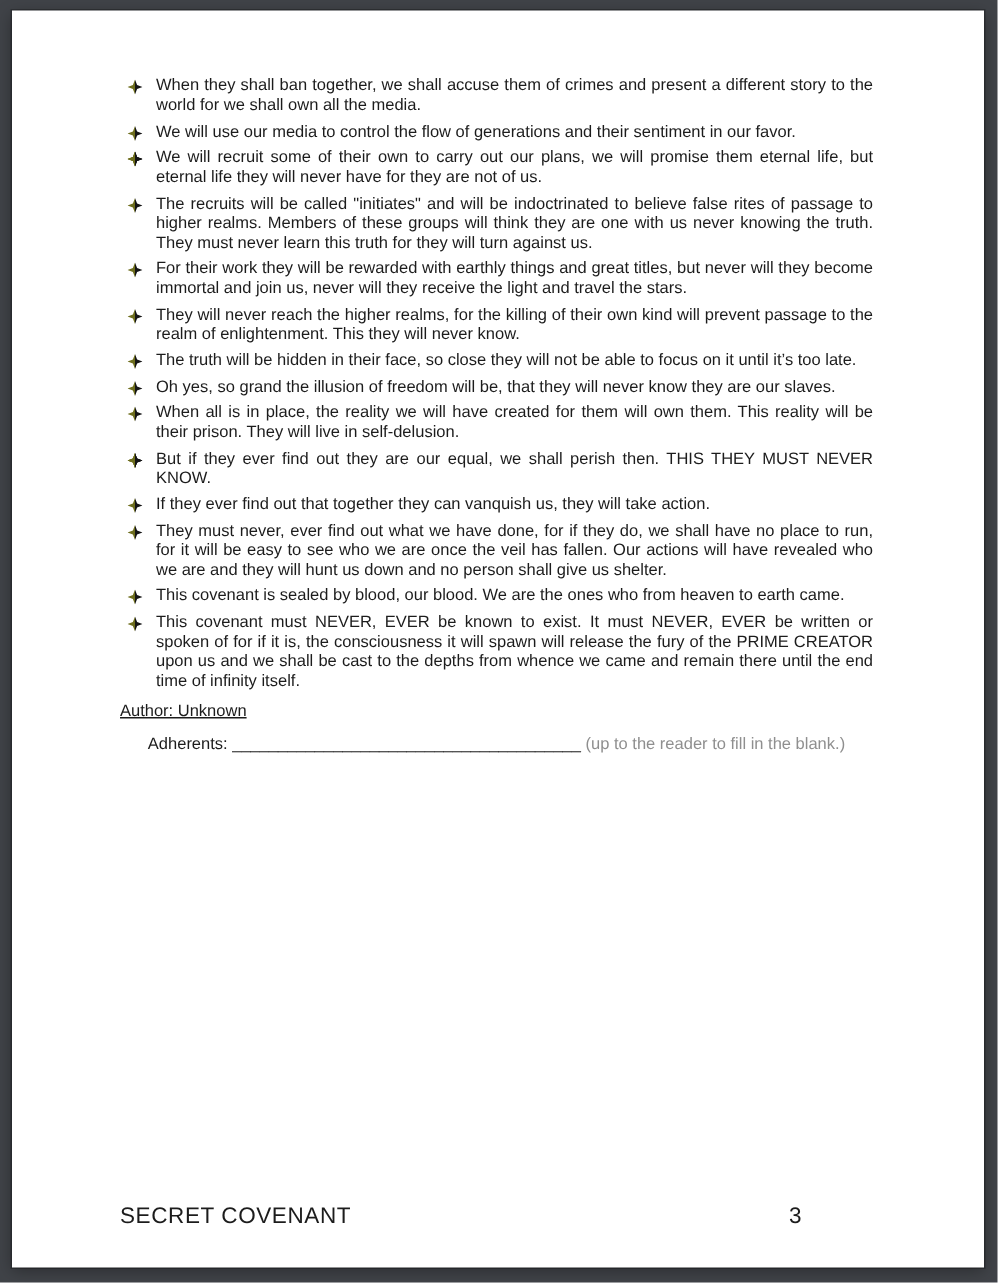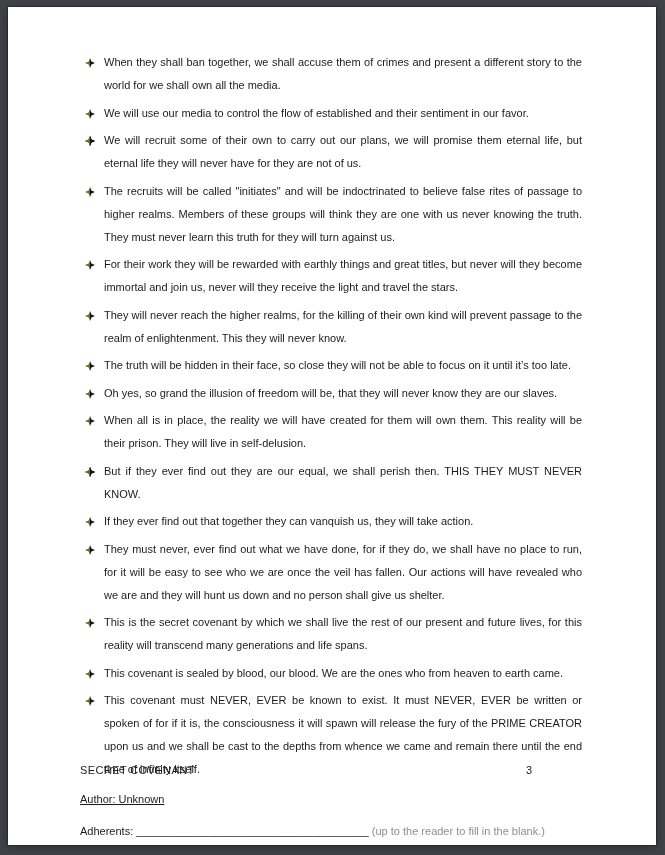--- a/index.html
+++ b/index.html
@@ -23,21 +23,21 @@
     background: #ffffff;
     box-shadow: 0 0 0 1px rgba(0,0,0,0.25), 0 2px 10px rgba(0,0,0,0.35);
   }
   .content {
     position: absolute;
     left: 72px;
     top: 44px;
     width: 502px;
     color: #1c1c1c;
     font-size: 11px;
-    line-height: 23px;
+    line-height: 13px;
   }
   ul.covenant {
     list-style: none;
     margin: 0;
     padding: 0 0 0 24px;
   }
   ul.covenant li {
     position: relative;
     text-align: justify;
     margin: 0 0 4.5px 0;
@@ -49,35 +49,35 @@
     width: 10px;
     height: 10px;
   }
   .author-line {
     margin-top: 7px;
     text-align: left;
     text-decoration: underline;
   }
   .adherents-line {
     margin-top: 9px;
-    text-align: left;
+    text-align: center;
     white-space: nowrap;
   }
   .blank {
     letter-spacing: 0;
   }
   .muted {
     color: #8f8f8f;
   }
   .footer {
     position: absolute;
     left: 72px;
-    top: 757px;
+    top: 795px;
     width: 502px;
-    font-size: 11px;
+    font-size: 15px;
     letter-spacing: 0.4px;
     color: #1c1c1c;
   }
   .footer .pagenum {
     position: absolute;
     left: 446px;
     top: 0;
     letter-spacing: 0;
   }
 </style>
@@ -97,21 +97,21 @@
         </span>
         <span>When they shall ban together, we shall accuse them of crimes and present a different story to the world for we shall own all the media.</span>
       </li>
     <li>
         <span class="bullet">
           <svg width="10" height="10" viewBox="0 0 10 10" aria-hidden="true">
             <polygon points="5,0 3.6,3.6 0,5 3.6,6.4 5,10" fill="#6e6e1e"></polygon>
             <polygon points="5,0 6.4,3.6 10,5 6.4,6.4 5,10" fill="#141414"></polygon>
           </svg>
         </span>
-        <span>We will use our media to control the flow of established and their sentiment in our favor.</span>
+        <span>We will use our media to control the flow of generations and their sentiment in our favor.</span>
       </li>
         <li>
         <span class="bullet">
           <svg width="10" height="10" viewBox="0 0 10 10" aria-hidden="true">
             <polygon points="5,0 3.6,3.6 0,5 3.6,6.4 5,10" fill="#6e6e1e"></polygon>
             <polygon points="5,0 6.4,3.6 10,5 6.4,6.4 5,10" fill="#141414"></polygon>
           </svg>
         </span>
       </li>
         <li>
@@ -220,29 +220,20 @@
         <span>If they ever find out that together they can vanquish us, they will take action.</span>
       </li>
         <li>
         <span class="bullet">
           <svg width="10" height="10" viewBox="0 0 10 10" aria-hidden="true">
             <polygon points="5,0 3.6,3.6 0,5 3.6,6.4 5,10" fill="#6e6e1e"></polygon>
             <polygon points="5,0 6.4,3.6 10,5 6.4,6.4 5,10" fill="#141414"></polygon>
           </svg>
         </span>
         <span>They must never, ever find out what we have done, for if they do, we shall have no place to run, for it will be easy to see who we are once the veil has fallen. Our actions will have revealed who we are and they will hunt us down and no person shall give us shelter.</span>
-      </li>
-        <li>
-        <span class="bullet">
-          <svg width="10" height="10" viewBox="0 0 10 10" aria-hidden="true">
-            <polygon points="5,0 3.6,3.6 0,5 3.6,6.4 5,10" fill="#6e6e1e"></polygon>
-            <polygon points="5,0 6.4,3.6 10,5 6.4,6.4 5,10" fill="#141414"></polygon>
-          </svg>
-        </span>
-        <span>This is the secret covenant by which we shall live the rest of our present and future lives, for this reality will transcend many generations and life spans.</span>
       </li>
         <li>
         <span class="bullet">
           <svg width="10" height="10" viewBox="0 0 10 10" aria-hidden="true">
             <polygon points="5,0 3.6,3.6 0,5 3.6,6.4 5,10" fill="#6e6e1e"></polygon>
             <polygon points="5,0 6.4,3.6 10,5 6.4,6.4 5,10" fill="#141414"></polygon>
           </svg>
         </span>
         <span>This covenant is sealed by blood, our blood. We are the ones who from heaven to earth came.</span>
       </li>

